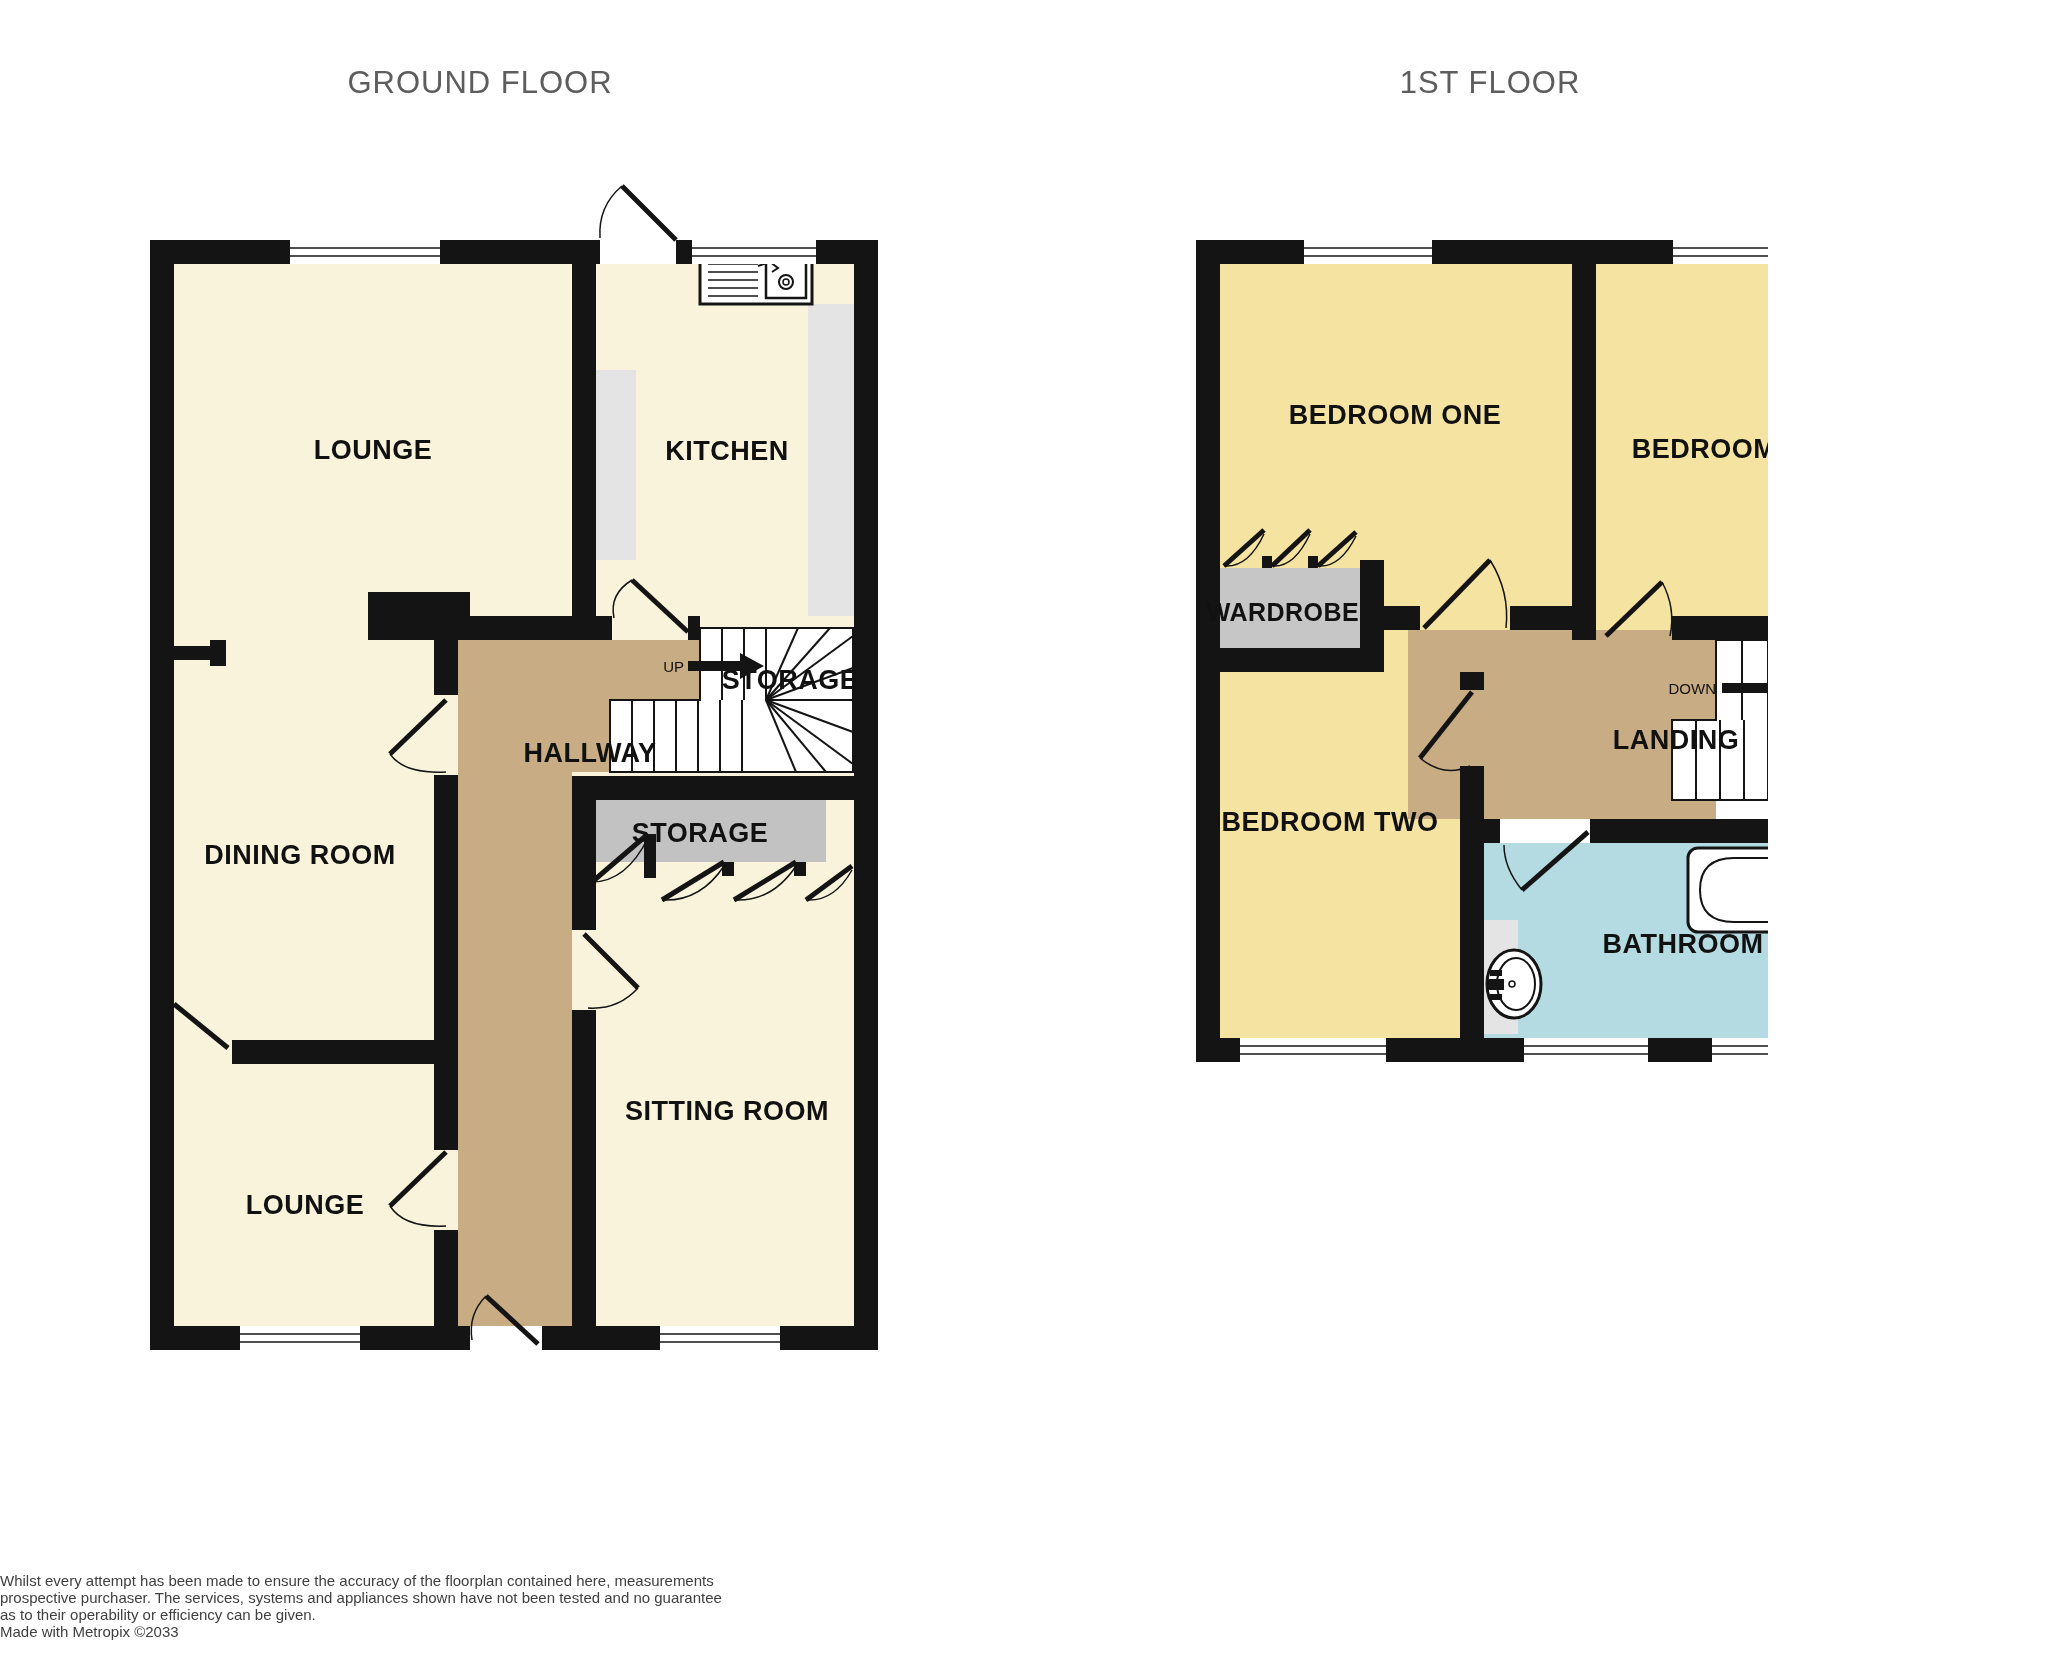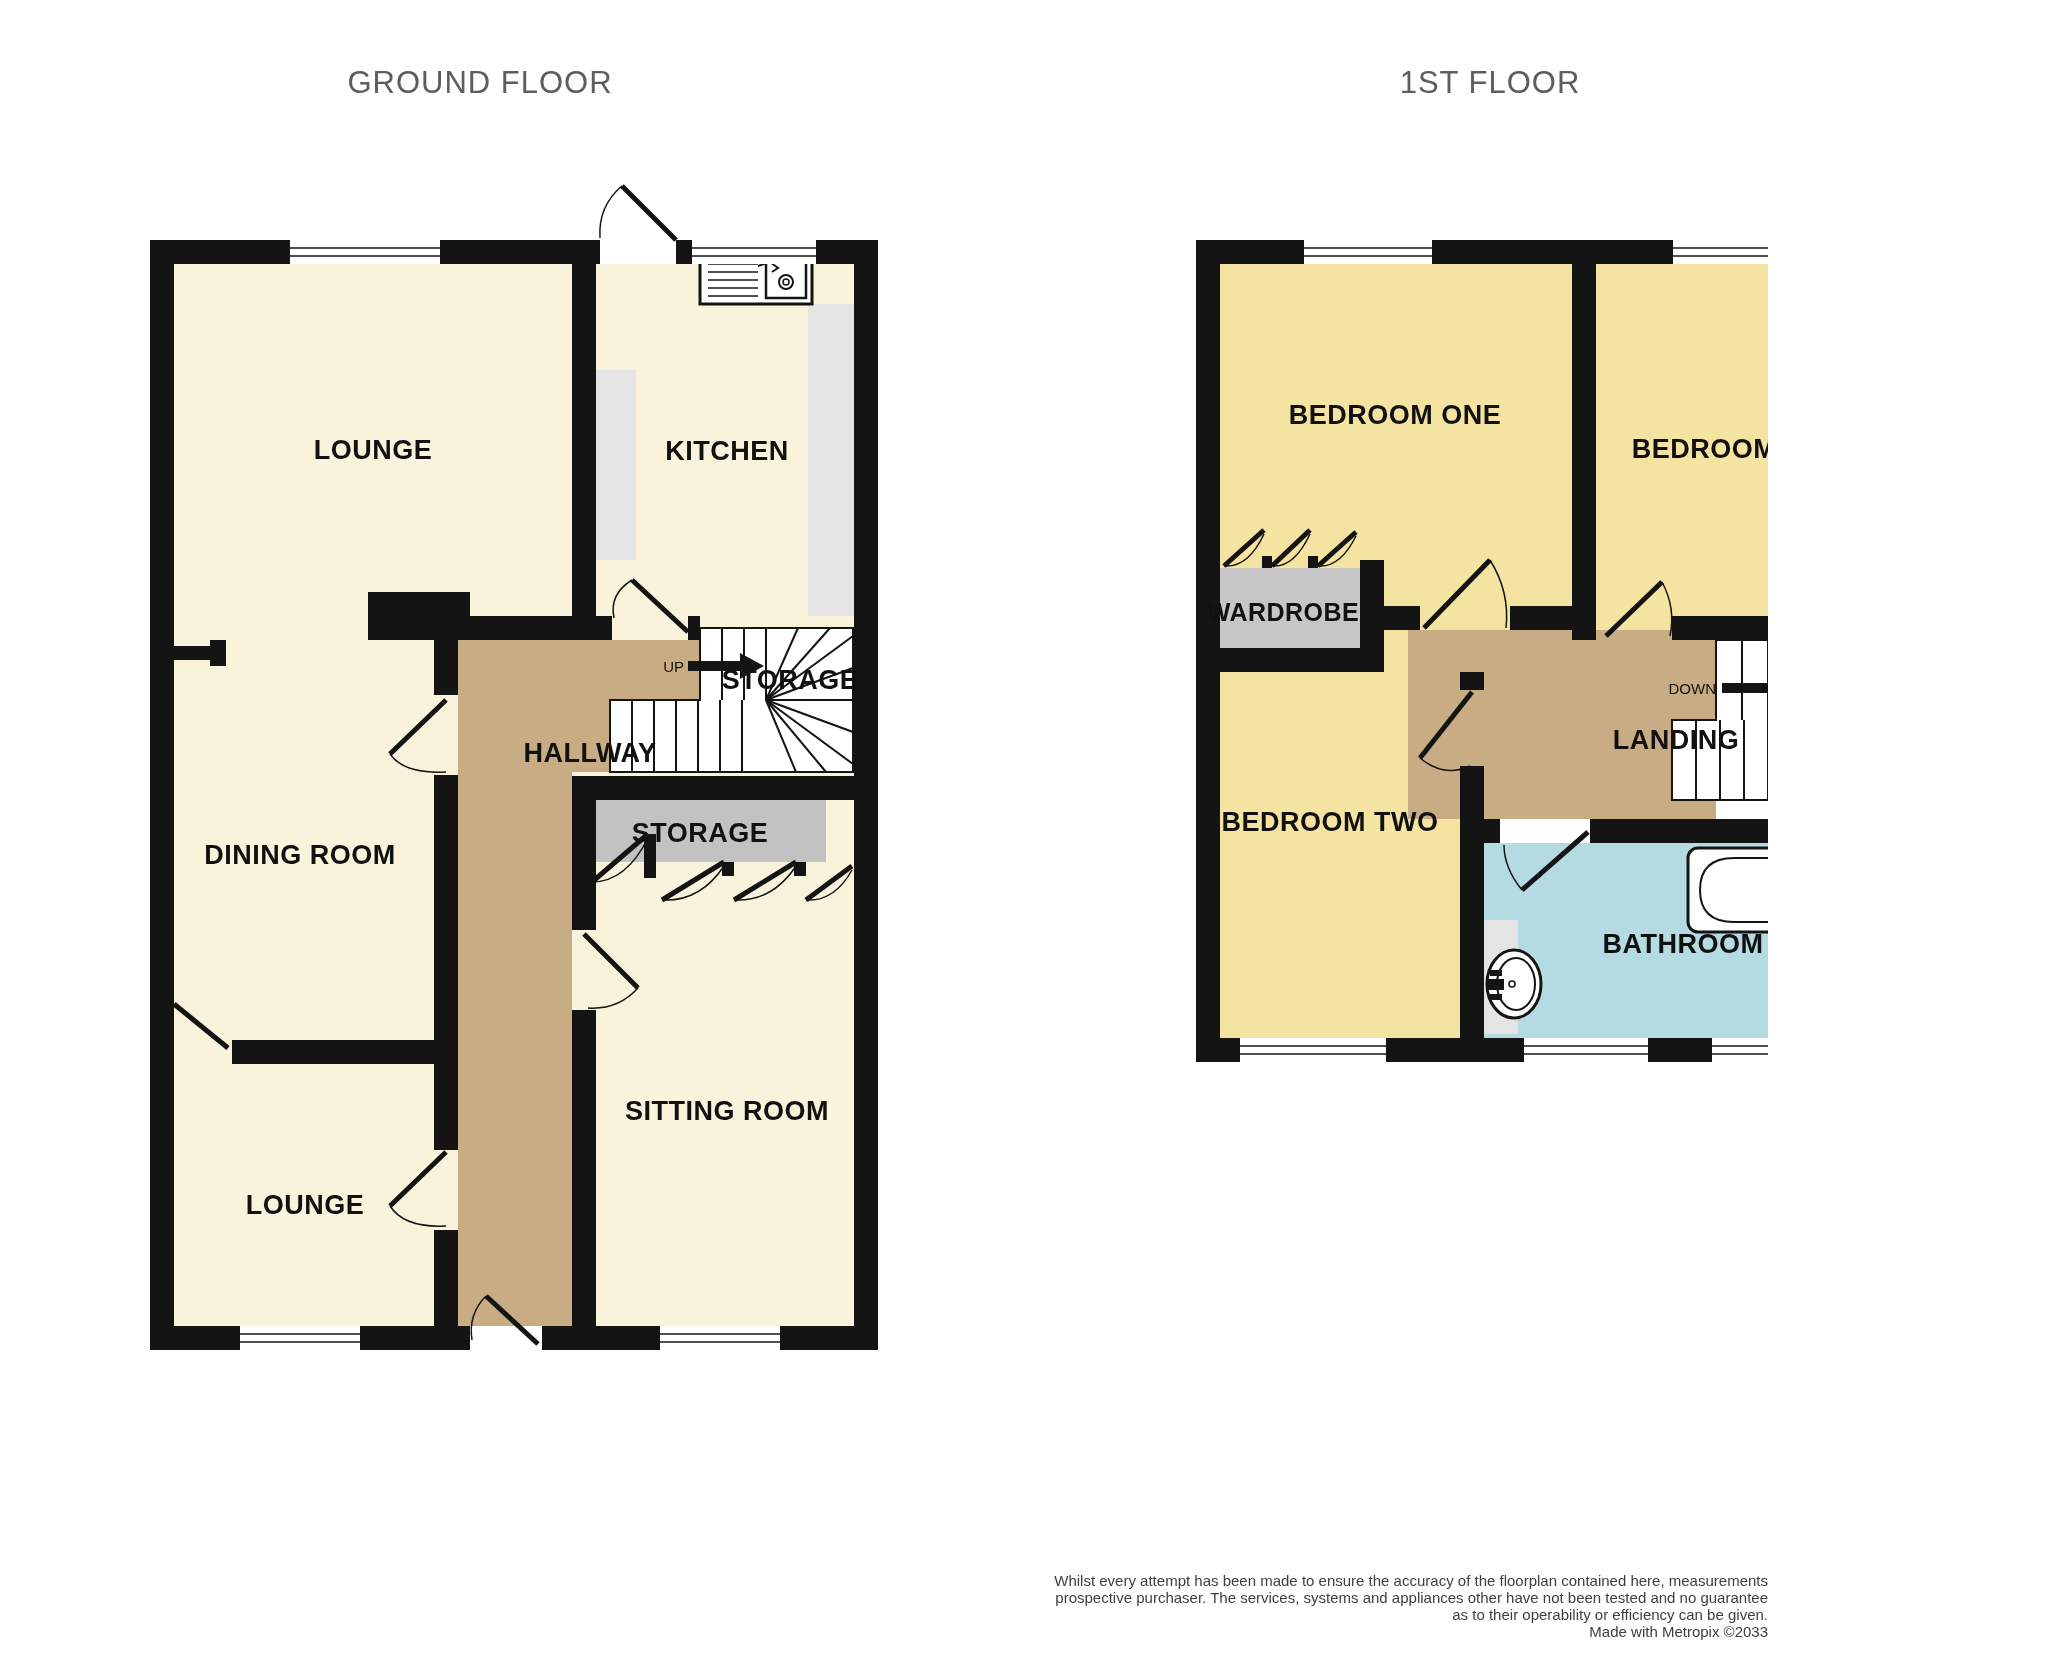--- a/index.html
+++ b/index.html
@@ -7,21 +7,21 @@
           font-family:"Liberation Sans",sans-serif;}
   svg{position:absolute;top:0;left:0;}
   .wall{fill:#141414;}
   .thin{stroke:#141414;stroke-width:2;fill:none;}
   .thin15{stroke:#141414;stroke-width:1.5;fill:none;}
   .leaf{stroke:#141414;stroke-width:5;fill:none;stroke-linecap:butt;}
   .white{fill:#ffffff;}
   .lbl{font:bold 27px "Liberation Sans",sans-serif;fill:#111111;text-anchor:middle;letter-spacing:.5px;}
   .tiny{font:15px "Liberation Sans",sans-serif;fill:#111111;}
   .title{font:31px "Liberation Sans",sans-serif;fill:#5d5d5d;text-anchor:middle;letter-spacing:1px;}
-  #disclaimer{position:absolute;left:0;right:0;top:1572px;text-align:right;
+  #disclaimer{position:absolute;left:0;right:0;top:1572px;text-align:left;
               font:15px/17px "Liberation Sans",sans-serif;color:#3f3f3f;}
   #disclaimer span{display:block;}
 </style>
 </head>
 <body>
 
 <div class="canvas">
 <svg width="2048" height="1673" viewBox="0 0 2048 1673">
 
   <text class="title" x="480" y="93">GROUND FLOOR</text>
@@ -335,17 +335,17 @@
     <g>
       <rect class="wall" x="1722" y="683" width="46" height="10"></rect>
       <polygon class="wall" points="1768,675 1792,688 1768,701"></polygon>
     </g>
     <text class="tiny" x="1716" y="694" text-anchor="end">DOWN</text>
   </g>
 </svg>
 
 <div id="disclaimer">
   <span>Whilst every attempt has been made to ensure the accuracy of the floorplan contained here, measurements</span>
-  <span>prospective purchaser. The services, systems and appliances other have not been tested and no guarantee</span>
+  <span>prospective purchaser. The services, systems and appliances shown have not been tested and no guarantee</span>
   <span>as to their operability or efficiency can be given.</span>
   <span>Made with Metropix ©2033</span>
 </div>
 </div>
 
 </body></html>

